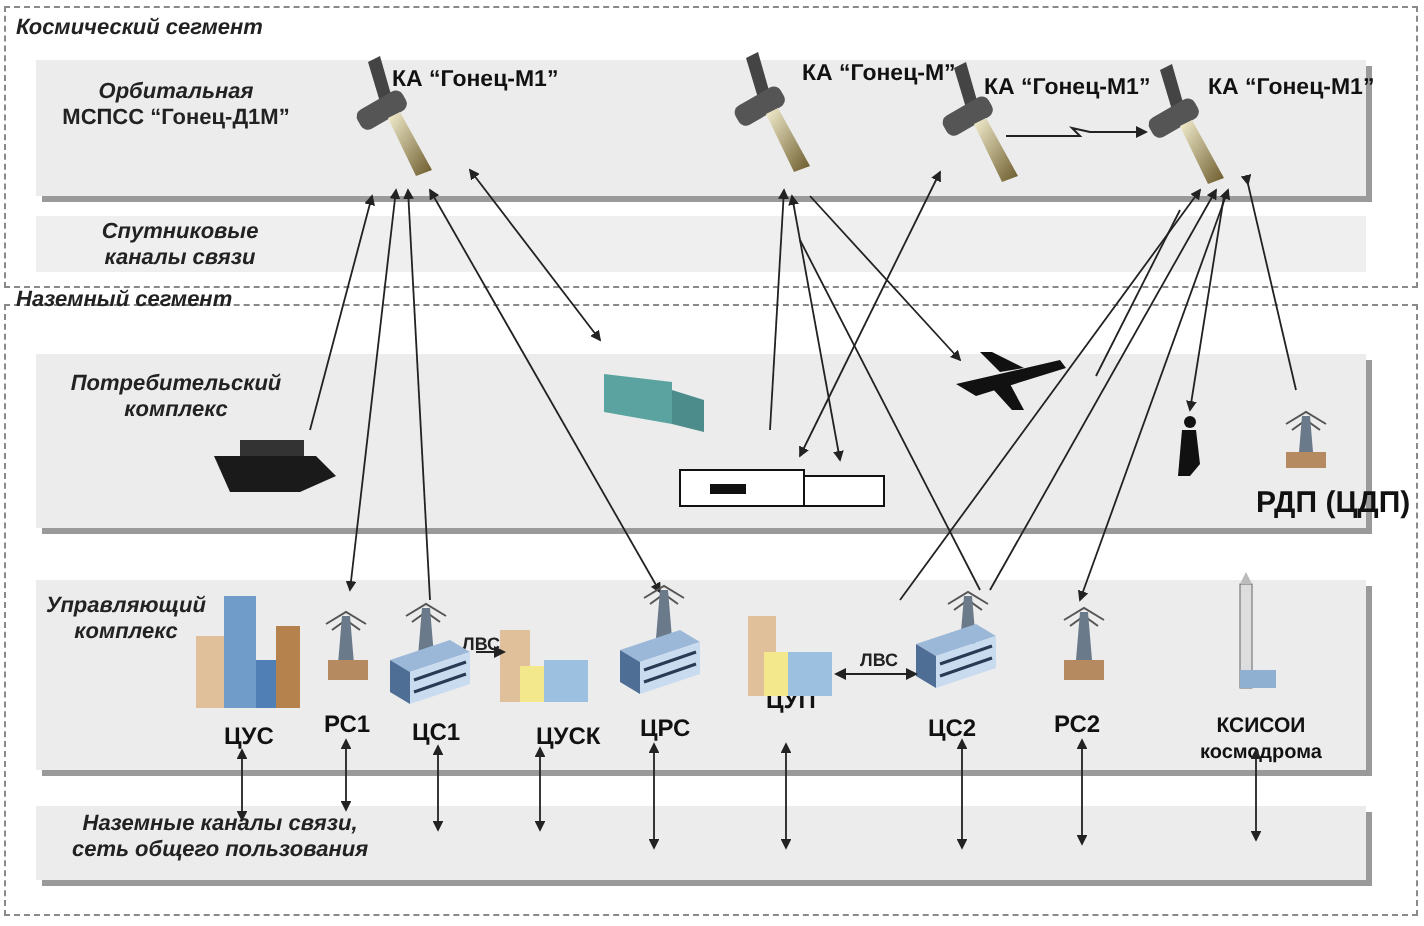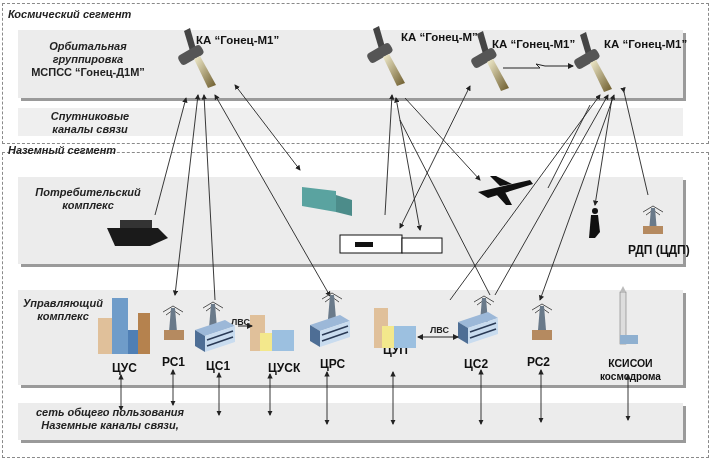--- a/index.html
+++ b/index.html
@@ -23,58 +23,57 @@
 <div class="seg-title" style="left:8px;top:144px;">Наземный сегмент</div>
 
 <div class="panel" style="left:18px;top:30px;width:665px;height:68px;"></div>
 <div class="panel" style="left:18px;top:108px;width:665px;height:28px;box-shadow:none;background:#efefef;"></div>
 <div class="panel" style="left:18px;top:177px;width:665px;height:87px;"></div>
 <div class="panel" style="left:18px;top:290px;width:665px;height:95px;"></div>
 <div class="panel" style="left:18px;top:403px;width:665px;height:37px;"></div>
 
 <div class="plabel" style="left:28px;top:40px;width:120px;">
   <div>Орбитальная</div>
-  <div>группировка</div>
   <div style="font-style:normal">МСПСС “Гонец-Д1М”</div>
 </div>
 <div class="plabel" style="left:40px;top:110px;width:100px;">
   <div>Спутниковые</div>
   <div>каналы связи</div>
 </div>
 <div class="plabel" style="left:28px;top:186px;width:120px;">
   <div>Потребительский</div>
   <div>комплекс</div>
 </div>
 <div class="plabel" style="left:18px;top:297px;width:90px;">
   <div>Управляющий</div>
   <div>комплекс</div>
 </div>
 <div class="plabel" style="left:30px;top:406px;width:160px;">
+  <div>Наземные каналы связи,</div>
   <div>сеть общего пользования</div>
-  <div>Наземные каналы связи,</div>
 </div>
 
 <div class="sat-label" style="left:196px;top:34px;">КА “Гонец-М1”</div>
 <div class="sat-label" style="left:388px;top:31px;margin-left:13px;">КА “Гонец-М”</div>
 <div class="sat-label" style="left:492px;top:38px;">КА “Гонец-М1”</div>
 <div class="sat-label" style="left:604px;top:38px;">КА “Гонец-М1”</div>
 
 <div class="node-label" style="left:112px;top:361px;">ЦУС</div>
 <div class="node-label" style="left:162px;top:355px;">РС1</div>
 <div class="node-label" style="left:206px;top:359px;">ЦС1</div>
 <div class="node-label" style="left:268px;top:361px;">ЦУСК</div>
 <div class="node-label" style="left:320px;top:357px;">ЦРС</div>
 <div class="node-label" style="left:383px;top:343px;">ЦУП</div>
 <div class="node-label" style="left:464px;top:357px;">ЦС2</div>
 <div class="node-label" style="left:527px;top:355px;">РС2</div>
 <div class="node-label" style="left:600px;top:357px;font-size:10.5px;line-height:13px;">
   <div>КСИСОИ</div>
   <div style="font-size:10px">космодрома</div>
 </div>
-<div class="node-label" style="left:628px;top:243px;font-size:12px;">РДП (ЦДП)</div>
+<div class="node-label" style="left:628px;top:243px;font-size:15px;">РДП (ЦДП)</div>
 <div class="small-label" style="left:231px;top:317px;">ЛВС</div>
 <div class="small-label" style="left:430px;top:325px;">ЛВС</div>
 
 <svg class="overlay" width="712" height="463" viewBox="0 0 712 463">
   <defs>
     <marker id="ah" markerWidth="6" markerHeight="6" refX="5" refY="3" orient="auto">
       <path d="M0,0 L6,3 L0,6 z" fill="#222"></path>
     </marker>
     <marker id="ahs" markerWidth="6" markerHeight="6" refX="1" refY="3" orient="auto">
       <path d="M6,0 L0,3 L6,6 z" fill="#222"></path>

